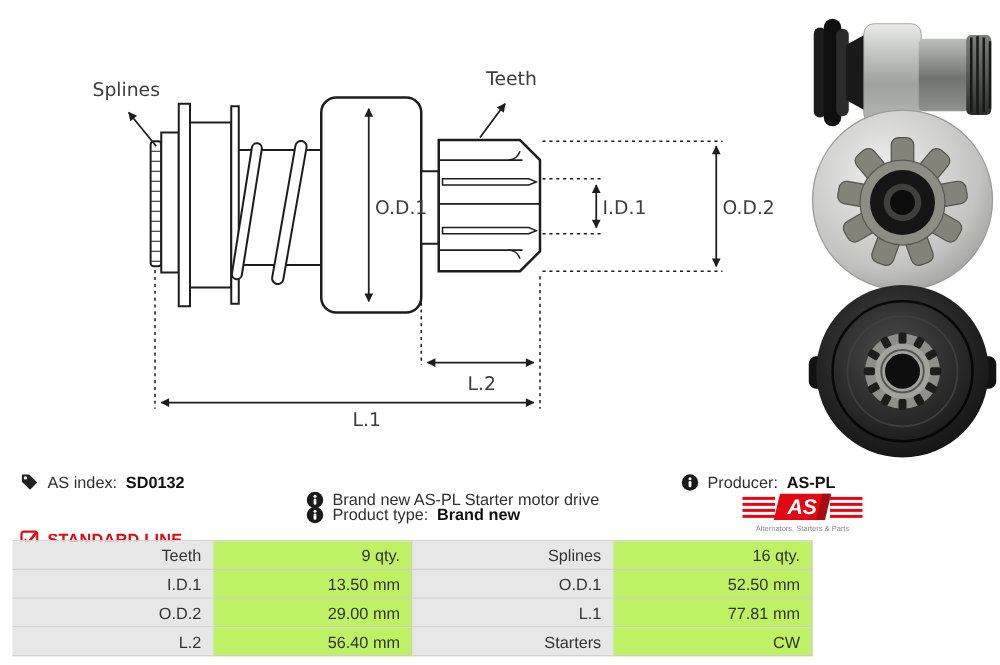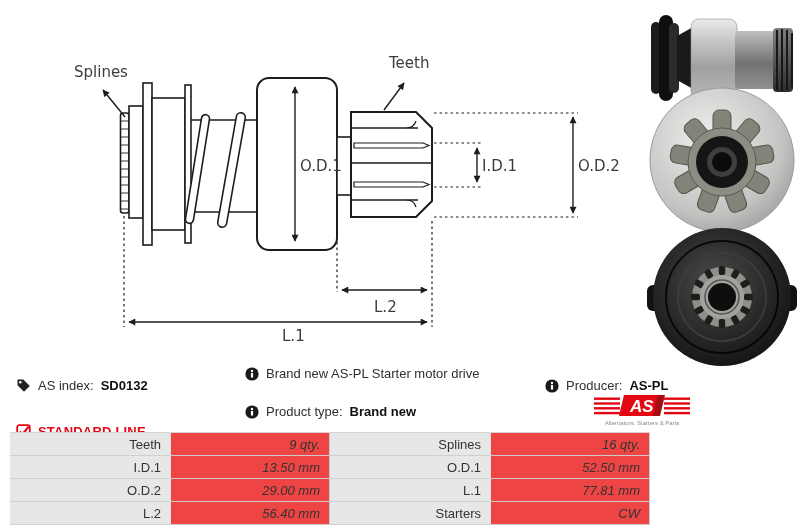--- a/index.html
+++ b/index.html
@@ -21,21 +21,21 @@
   .logo{position:absolute;left:592px;top:394px;}
 
   
   .spec-table{
     position:absolute;left:10px;top:432px;width:640px;
     display:grid;grid-template-columns:160px 160px 160px 160px;
     border-top:1px solid #d4d4d4;font-size:13px;
   }
   .cell{height:23px;line-height:23px;box-sizing:border-box;text-align:right;padding-right:9px;color:#333;}
   .cell.lab{background:#e7e7e7;border-bottom:1px solid #d0d0d0;}
-  .cell.val{background:#ef4444;border-right:1px solid #ccc;border-bottom:1px solid #ccc;border-left:1px solid #e0e0e0;font-style:italic;}
+  .cell.val{background:#bef264;border-right:1px solid #ccc;border-bottom:1px solid #ccc;border-left:1px solid #e0e0e0;}
 </style>
 </head>
 <body>
 
 <div class="page">
 
   <svg class="drawing" width="650" height="368" viewBox="0 0 650 368">
     <defs>
       <marker id="ah" viewBox="0 0 10 10" refX="9" refY="5" markerWidth="9" markerHeight="7" orient="auto-start-reverse" markerUnits="userSpaceOnUse">
         <path d="M0,0 L10,5 L0,10 Z" fill="#1d1d1d"></path>
@@ -195,21 +195,21 @@
   </div>
 
   <div class="info-item" style="left:16px;top:404px;margin-top:20px;">
     <svg width="15" height="15" viewBox="0 0 15 15">
       <rect x="1.2" y="1.2" width="12.6" height="12.6" rx="2" fill="none" stroke="#e30613" stroke-width="1.8"></rect>
       <path d="M3.6,7.6 L6.4,10.4 L12.6,2.6" fill="none" stroke="#e30613" stroke-width="2.2"></path>
     </svg>
     <span class="standard">STANDARD LINE</span>
   </div>
 
-  <div class="info-item" style="left:245px;top:366px;">
+  <div class="info-item" style="left:245px;top:392px;">
     <svg width="14" height="14" viewBox="0 0 14 14">
       <circle cx="7" cy="7" r="6.6" fill="#1a1a1a"></circle>
       <circle cx="7" cy="3.9" r="1.2" fill="#fff"></circle>
       <rect x="5.9" y="5.7" width="2.2" height="5" rx="1" fill="#fff"></rect>
     </svg>
     <span>Brand new AS-PL Starter motor drive</span>
   </div>
 
   <div class="info-item" style="left:245px;top:404px;">
     <svg width="14" height="14" viewBox="0 0 14 14">

